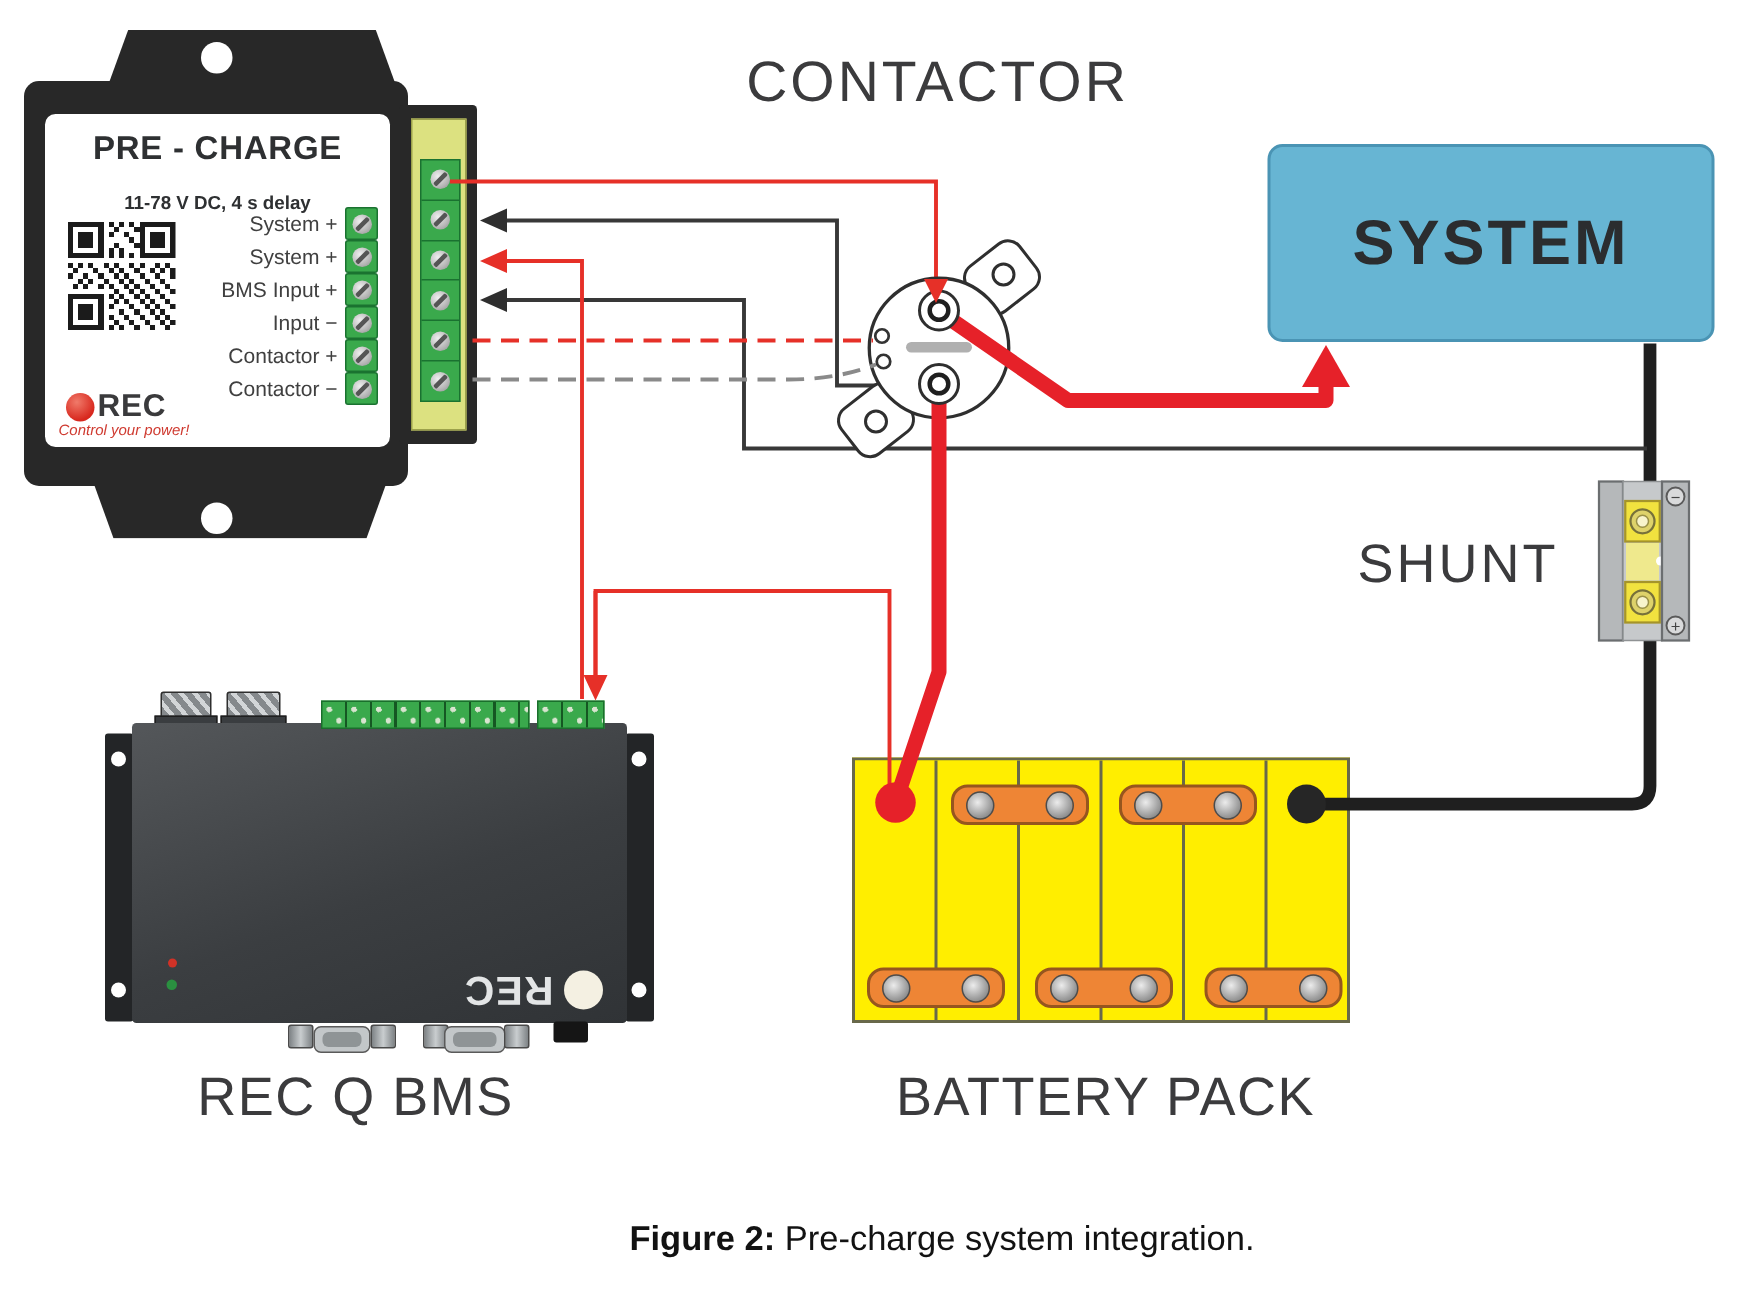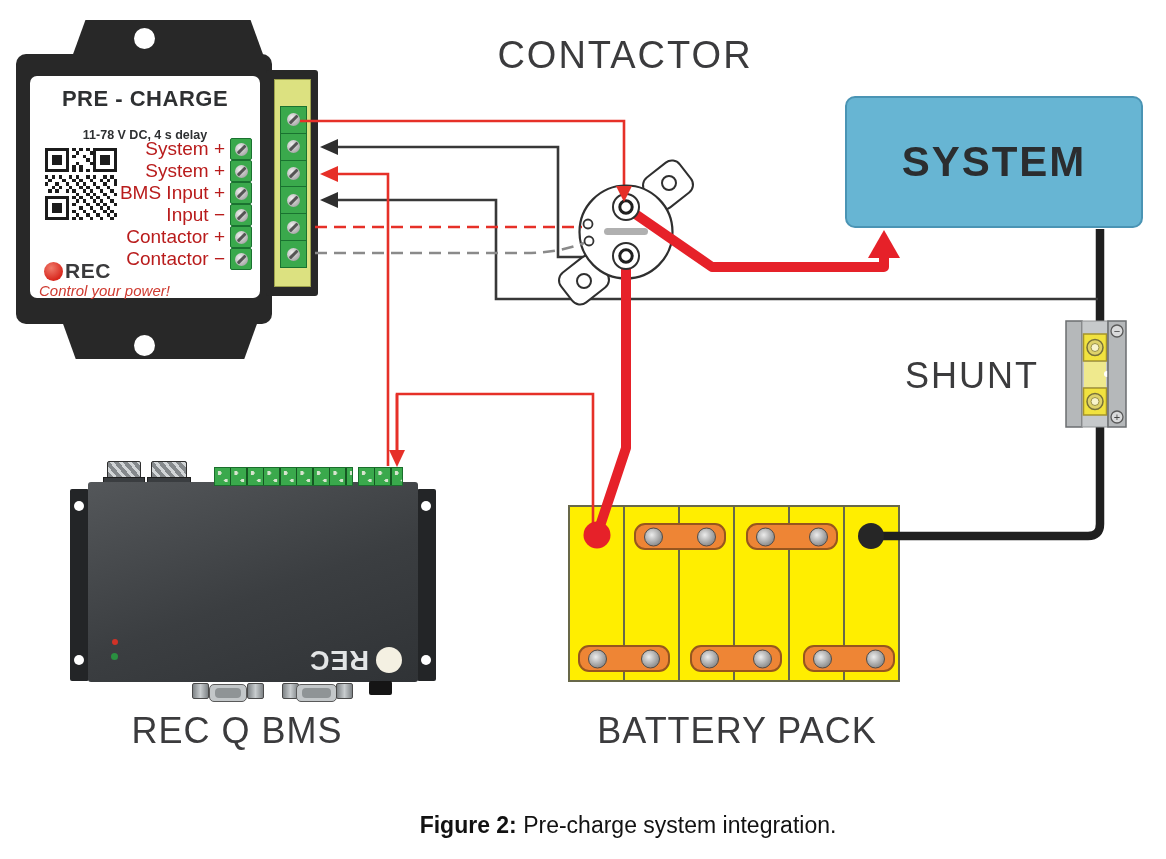--- a/index.html
+++ b/index.html
@@ -26,32 +26,32 @@
   #pc-tab-bot{left:62px;top:321px;width:196px;height:38px;background:#282828;
     clip-path:polygon(0 0,100% 0,93% 100%,7% 100%);}
   #pc-body{left:16px;top:54px;width:256px;height:270px;background:#282828;border-radius:10px;}
   #pc-label{left:30px;top:76px;width:230px;height:222px;background:#fff;border-radius:7px;}
   #pc-title{margin:10px 4px 16px;text-align:center;font-size:22px;font-weight:bold;
     color:#2e3032;letter-spacing:.5px;}
   #pc-sub{text-align:center;font-size:12.5px;font-weight:bold;color:#2e3032;margin-top:2px;}
   #pc-qr{position:absolute;left:15px;top:72px;width:72px;height:72px;}
   #pc-rows{position:absolute;right:8px;top:62px;}
   .pc-row{display:flex;align-items:center;justify-content:flex-end;height:22px;gap:5px;}
-  .pc-row-label{font-size:19px;color:#b91c1c;white-space:nowrap;}
+  .pc-row-label{font-size:14px;color:#404040;white-space:nowrap;}
   .tbox{width:20px;height:20px;background:#3aa94c;border:1.5px solid #1a7230;border-radius:2px;
     display:flex;align-items:center;justify-content:center;flex:none;}
   .screw{width:13px;height:13px;border-radius:50%;position:relative;flex:none;
     background:radial-gradient(circle at 38% 35%,#efefef,#b5b5b5 62%,#8a8a8a);}
   .screw::after{content:"";position:absolute;left:1px;right:1px;top:5px;height:2.5px;
     background:#555;border-radius:1px;transform:rotate(-45deg);}
   #pc-brand{position:absolute;left:14px;top:183px;display:flex;align-items:center;gap:2px;}
   .rec-dot{width:19px;height:19px;border-radius:50%;flex:none;
     background:radial-gradient(circle at 38% 32%,#f07a6a,#d8281e 70%);}
   .rec-text{font-size:21px;font-weight:bold;color:#3a3a3c;letter-spacing:.5px;}
-  #pc-tagline{position:absolute;left:9px;top:206px;font-size:15px;font-style:italic;
+  #pc-tagline{position:absolute;left:9px;top:206px;font-size:10px;font-style:italic;
     color:#cf3a30;white-space:nowrap;}
   
   #pc-conn-frame{left:266px;top:70px;width:52px;height:226px;background:#282828;border-radius:3px;}
   #pc-conn-panel{left:274px;top:79px;width:37px;height:208px;background:#dce180;
     border:1px solid #9ca14b;}
   #pc-conn-block{left:280px;top:106px;width:27px;height:162px;background:#3aa94c;
     border:1.5px solid #1a7230;display:flex;flex-direction:column;}
   .conn-cell{flex:1;border-bottom:1px solid #1a7230;display:flex;align-items:center;
     justify-content:center;}
   .conn-cell:last-child{border-bottom:none;}

